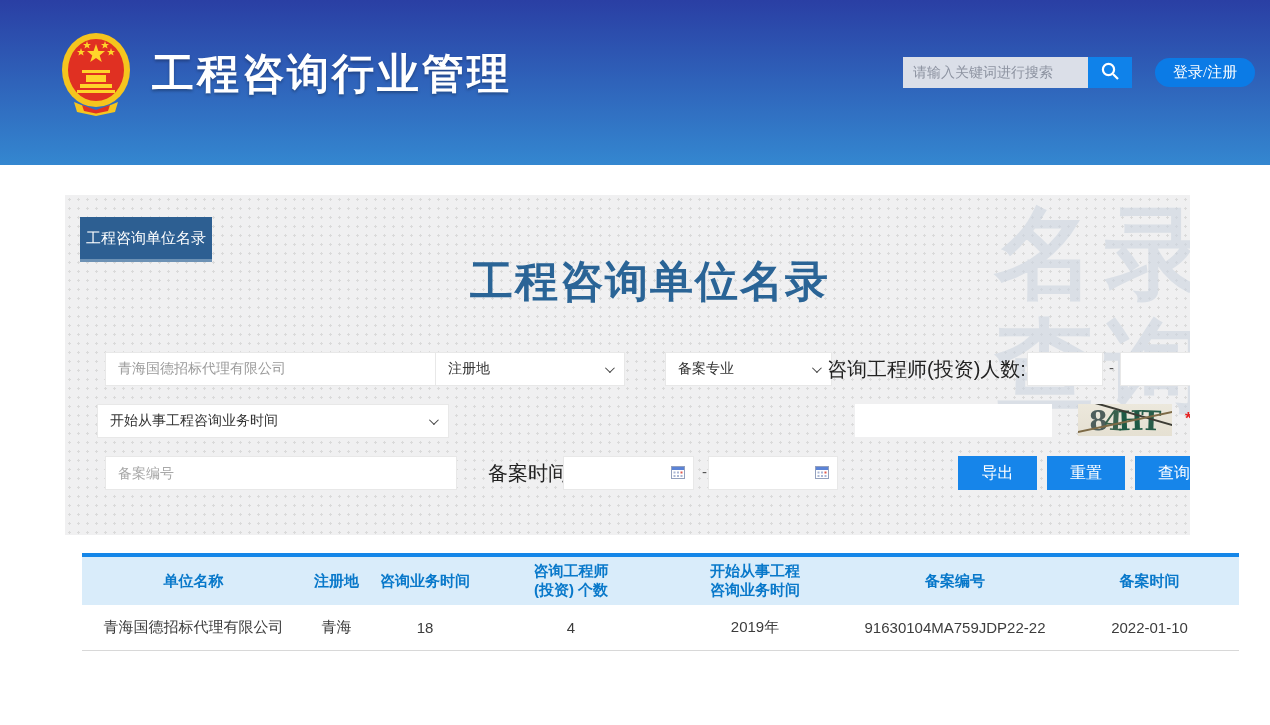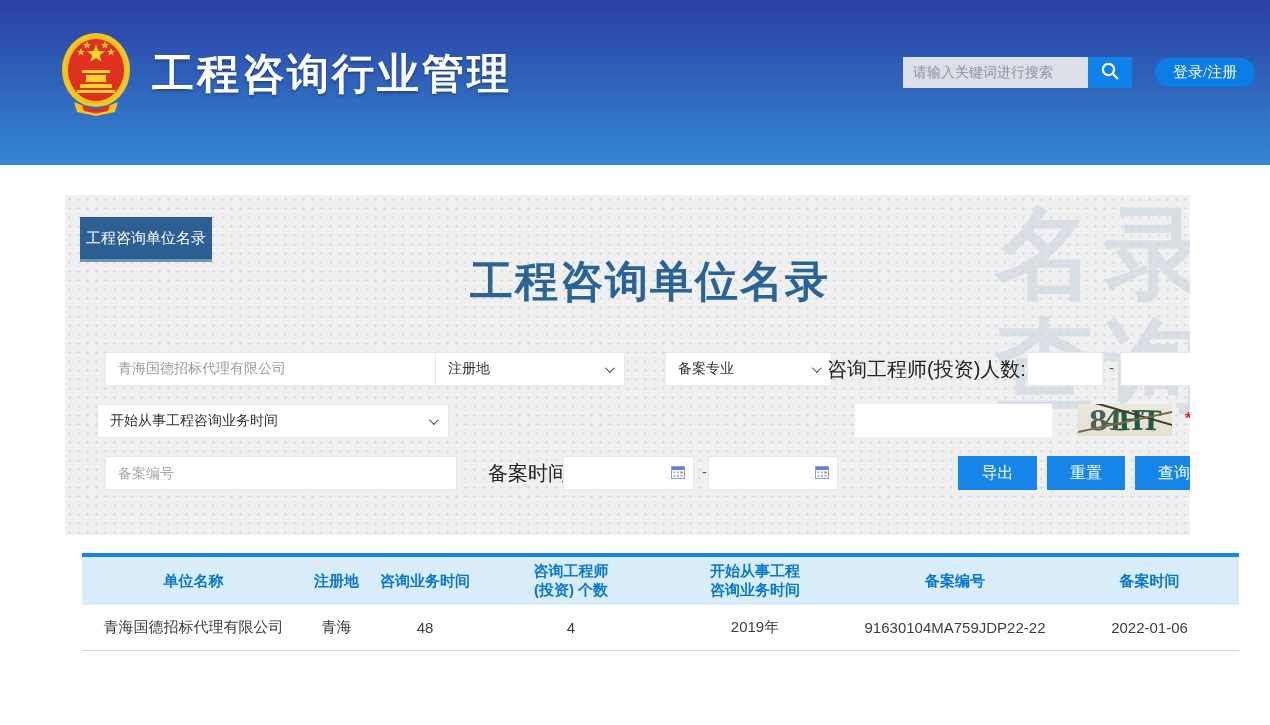--- a/index.html
+++ b/index.html
@@ -207,23 +207,23 @@
             <th>开始从事工程
 咨询业务时间</th>
             <th>备案编号</th>
             <th>备案时间</th>
           </tr>
         </thead>
       <tbody>
           <tr>
             <td>青海国德招标代理有限公司</td>
             <td>青海</td>
-            <td>48</td>
+            <td>18</td>
             <td>4</td>
             <td>2019年</td>
             <td>91630104MA759JDP22-22</td>
-            <td>2022-01-06</td>
+            <td>2022-01-10</td>
           </tr>
         </tbody>
     </table>
   </div>
 
 </div>
 
 </body></html>

